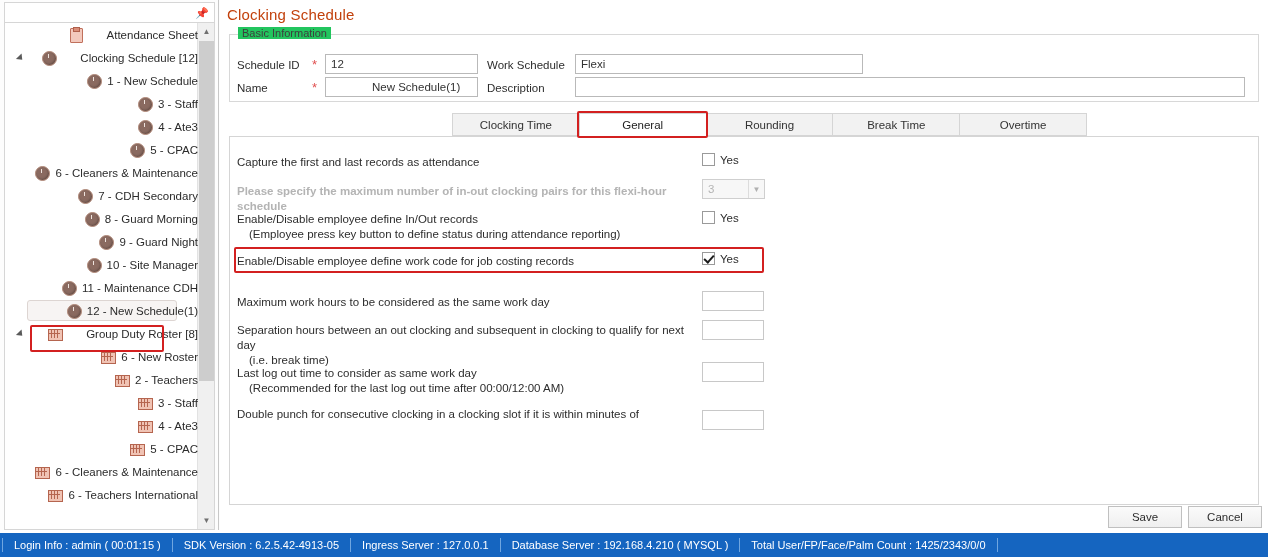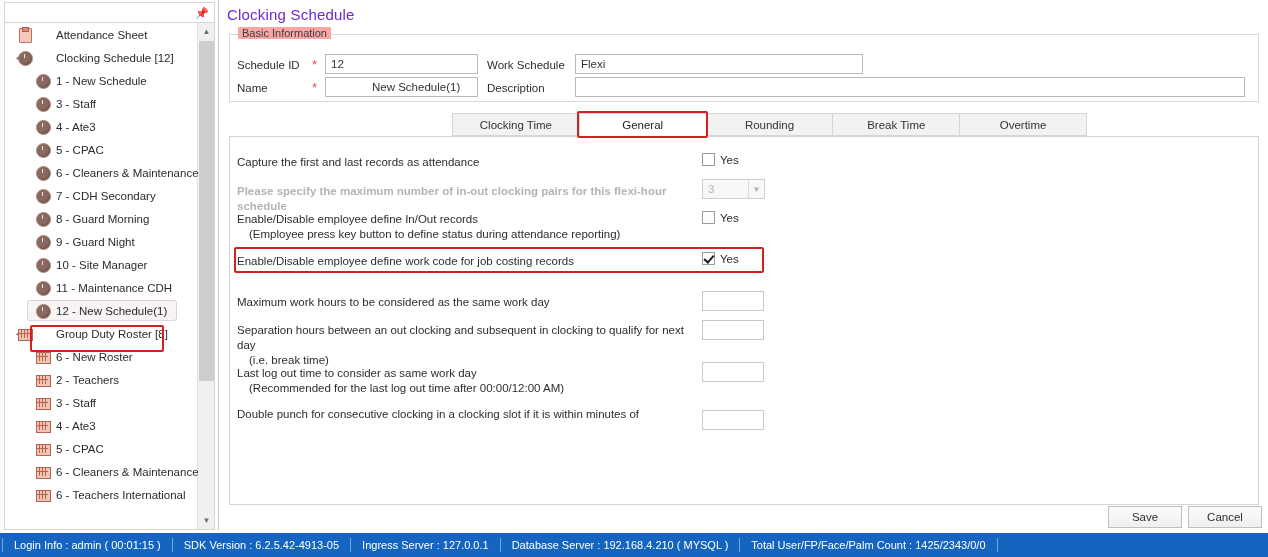--- a/index.html
+++ b/index.html
@@ -49,20 +49,21 @@
     overflow: hidden;
   }
   .tree-item {
     position: relative;
     display: flex; align-items: center;
     height: 23px;
     padding-left: 0;
     font-size: 11.5px;
     color: #2b2b2b;
     white-space: nowrap;
+    justify-content: flex-end;
   }
   .tree-item.lvl0 { padding-left: 12px; }
   .tree-item.lvl1 { padding-left: 30px; }
   .tree-item .arrow {
     position: absolute; left: 13px; top: 8px;
     width: 0; height: 0;
     border-top: 4px solid transparent;
     border-bottom: 4px solid transparent;
     border-left: 5px solid #5a5a5a;
     transform: rotate(45deg);
@@ -156,31 +157,31 @@
 
   
   .main {
     position: absolute; left: 220px; top: 0;
     width: 1048px; height: 533px;
     background: #ffffff;
   }
   .page-title {
     position: absolute; left: 7px; top: 6px;
     font-size: 15px;
-    color: #6d28d9;
+    color: #c2410c;
     letter-spacing: .2px;
   }
   .groupbox {
     position: absolute; left: 9px; top: 34px;
     width: 1030px; height: 68px;
     border: 1px solid #d8d8d8;
   }
   .groupbox-legend {
     position: absolute; left: 18px; top: 27px;
-    background: #fca5a5;
+    background: #22c55e;
     padding: 0 4px;
     font-size: 11px;
     color: #3d3d3d;
   }
   .fld-label {
     position: absolute;
     font-size: 11.5px;
     color: #2d2d2d;
   }
   .req-star {

